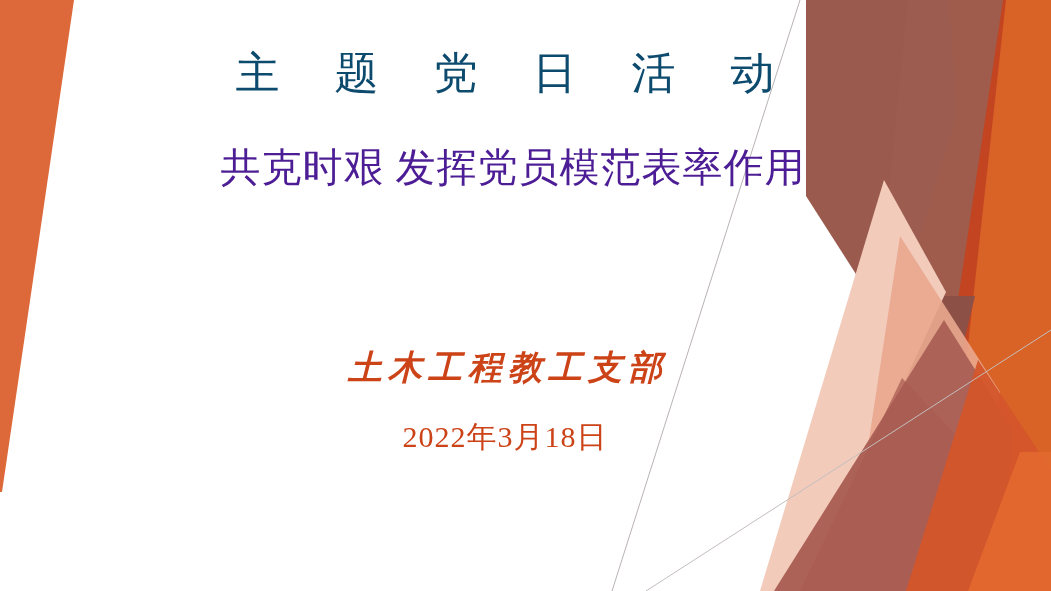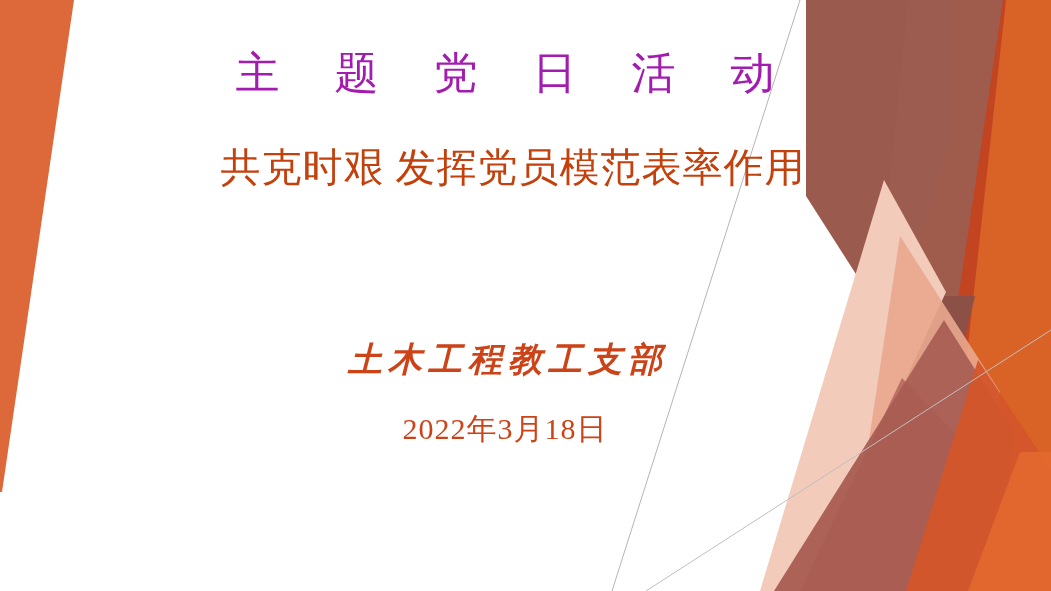--- a/index.html
+++ b/index.html
@@ -33,42 +33,42 @@
     position: absolute;
     top: 48px;
     left: 0;
     width: 1010px;
     text-align: center;
   }
   .main-title {
     font-family: "Liberation Serif", "DejaVu Serif", serif;
     font-size: 44px;
     line-height: 1.18;
-    color: #a21caf;
+    color: #0c4a6e;
     letter-spacing: 22px;
     text-indent: 22px;
     font-weight: 400;
     margin: 0;
     white-space: nowrap;
   }
   .sub-title {
     font-family: "Liberation Serif", "DejaVu Serif", serif;
     font-size: 40px;
     line-height: 1.2;
-    color: #c2410c;
+    color: #4c1d95;
     letter-spacing: 1px;
     font-weight: 400;
     margin: 0;
     padding-top: 44px;
     white-space: nowrap;
     padding-left: 16px;
   }
   .footer-block {
     position: absolute;
-    top: 340px;
+    top: 348px;
     left: 0;
     width: 1010px;
     text-align: center;
   }
   .org-name {
     font-family: "Liberation Serif", "DejaVu Serif", serif;
     font-size: 34px;
     line-height: 1.2;
     color: #cc4318;
     letter-spacing: 6px;

